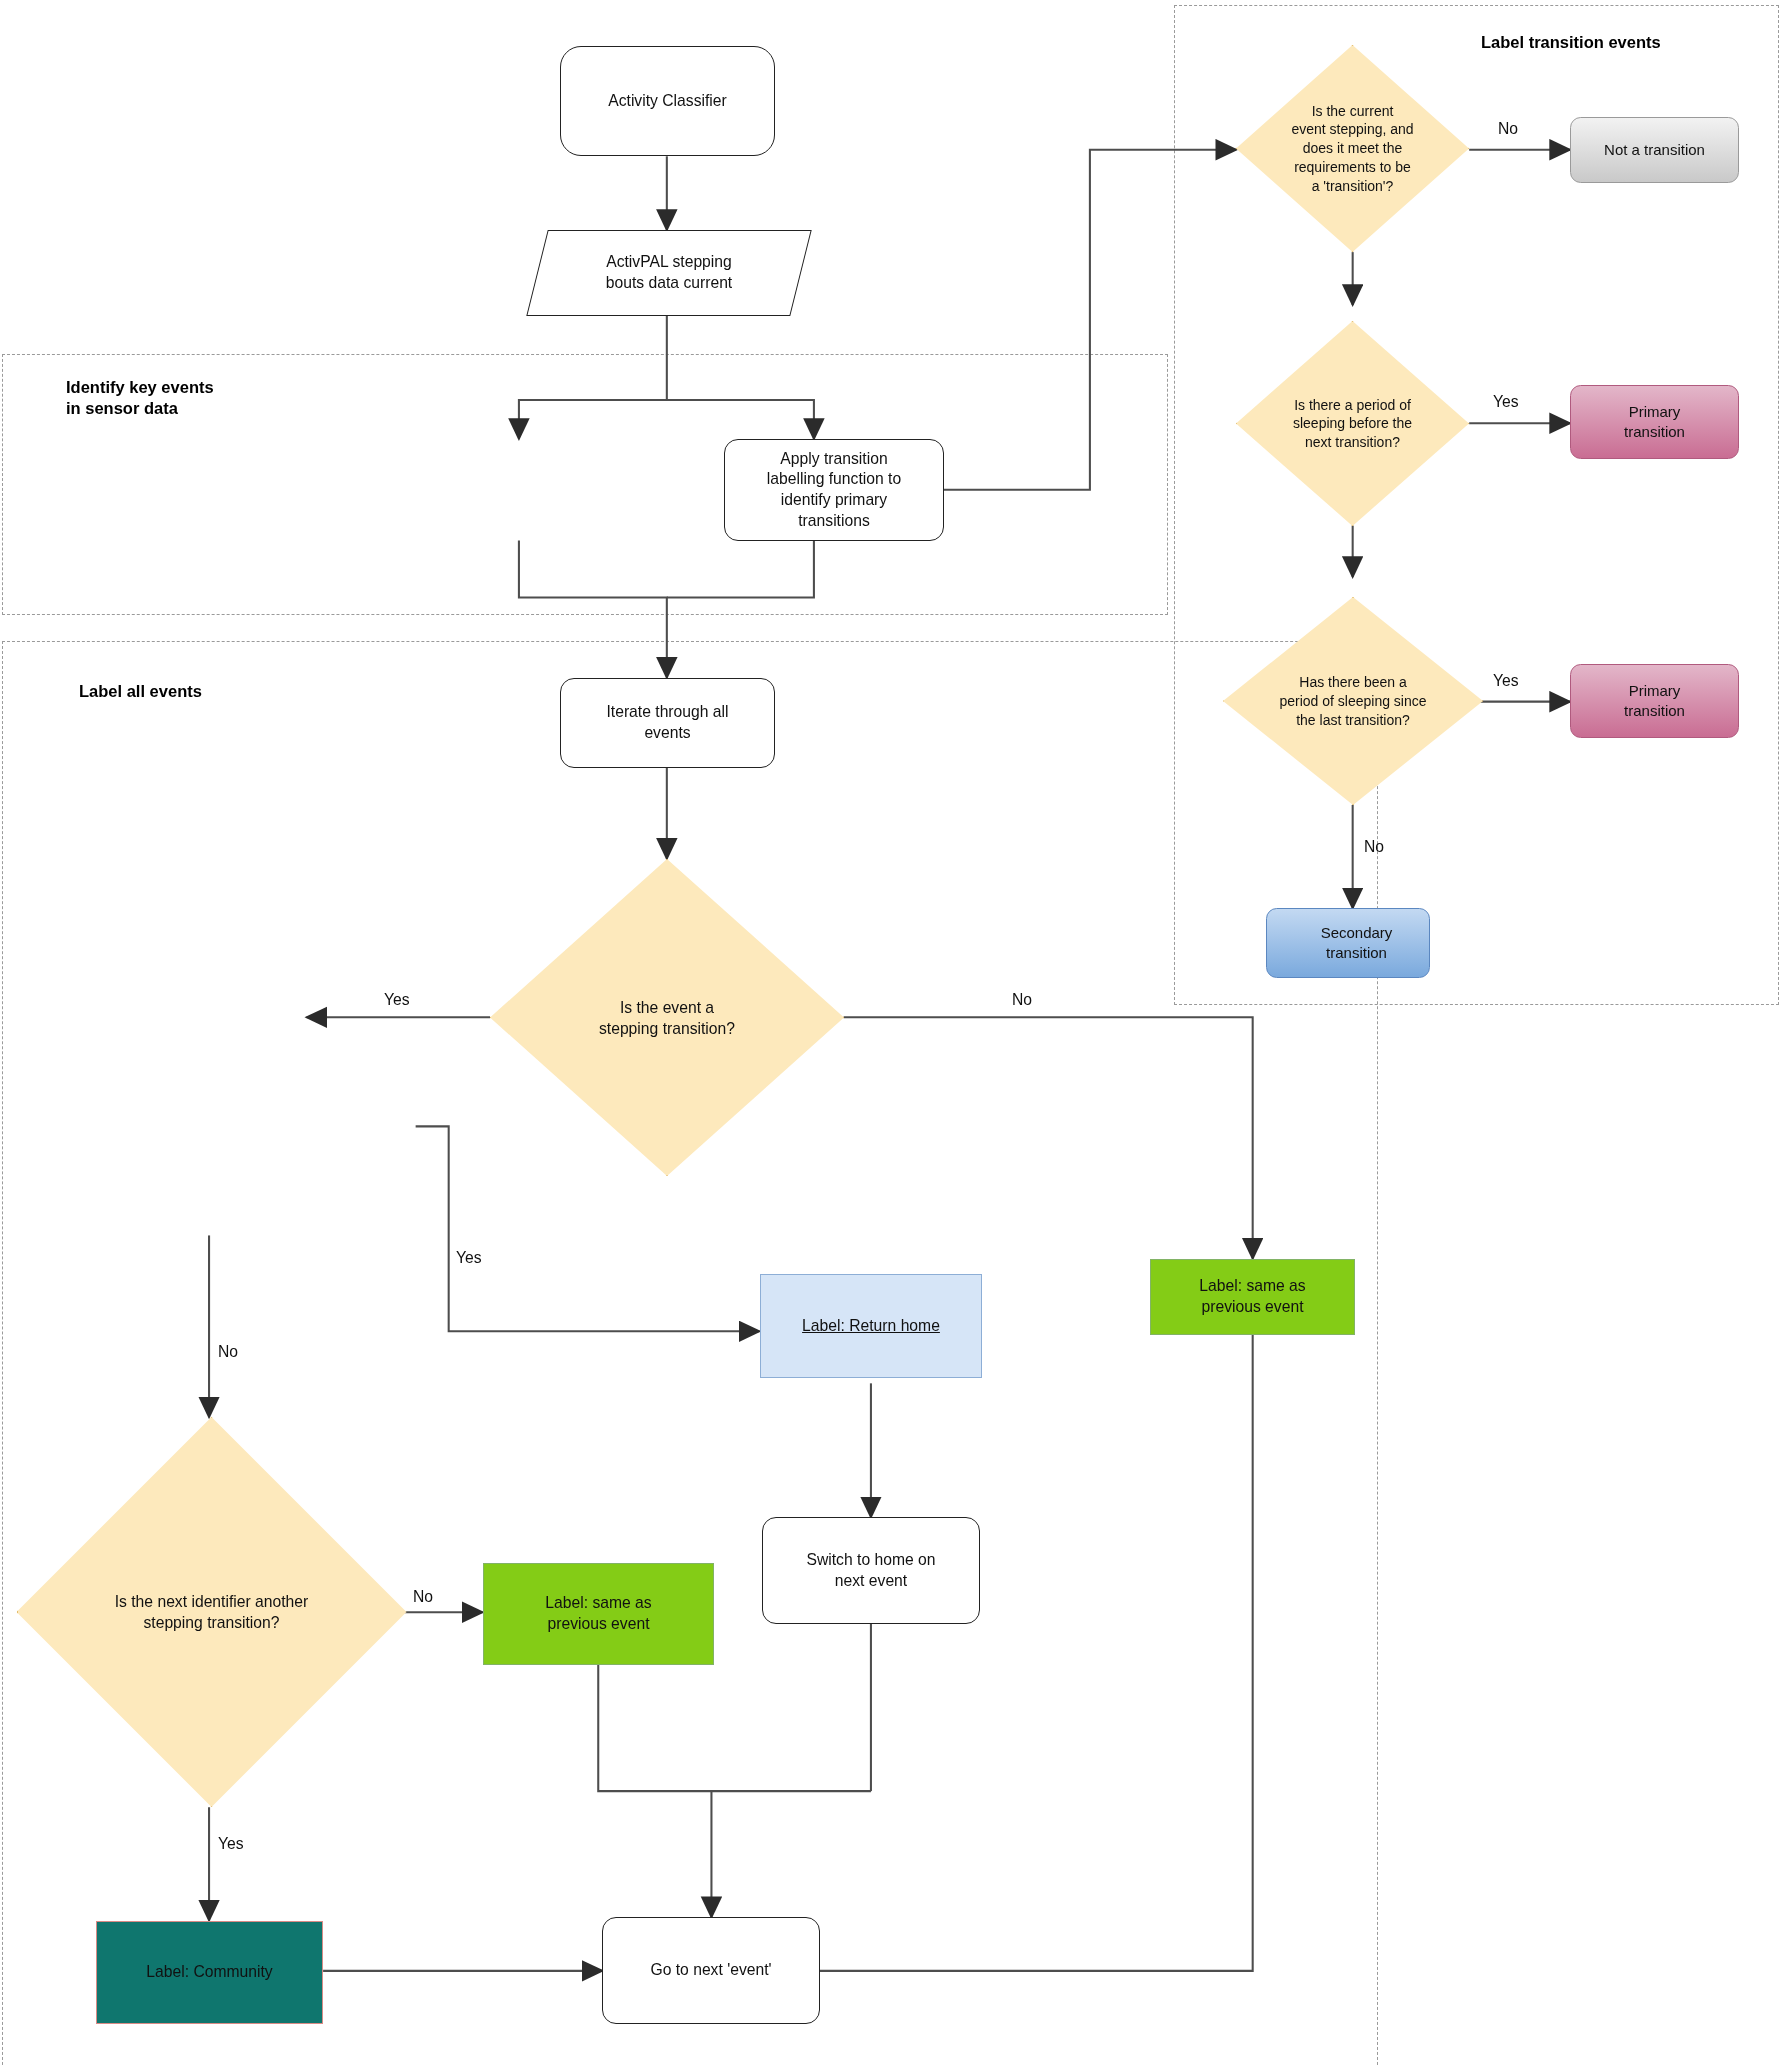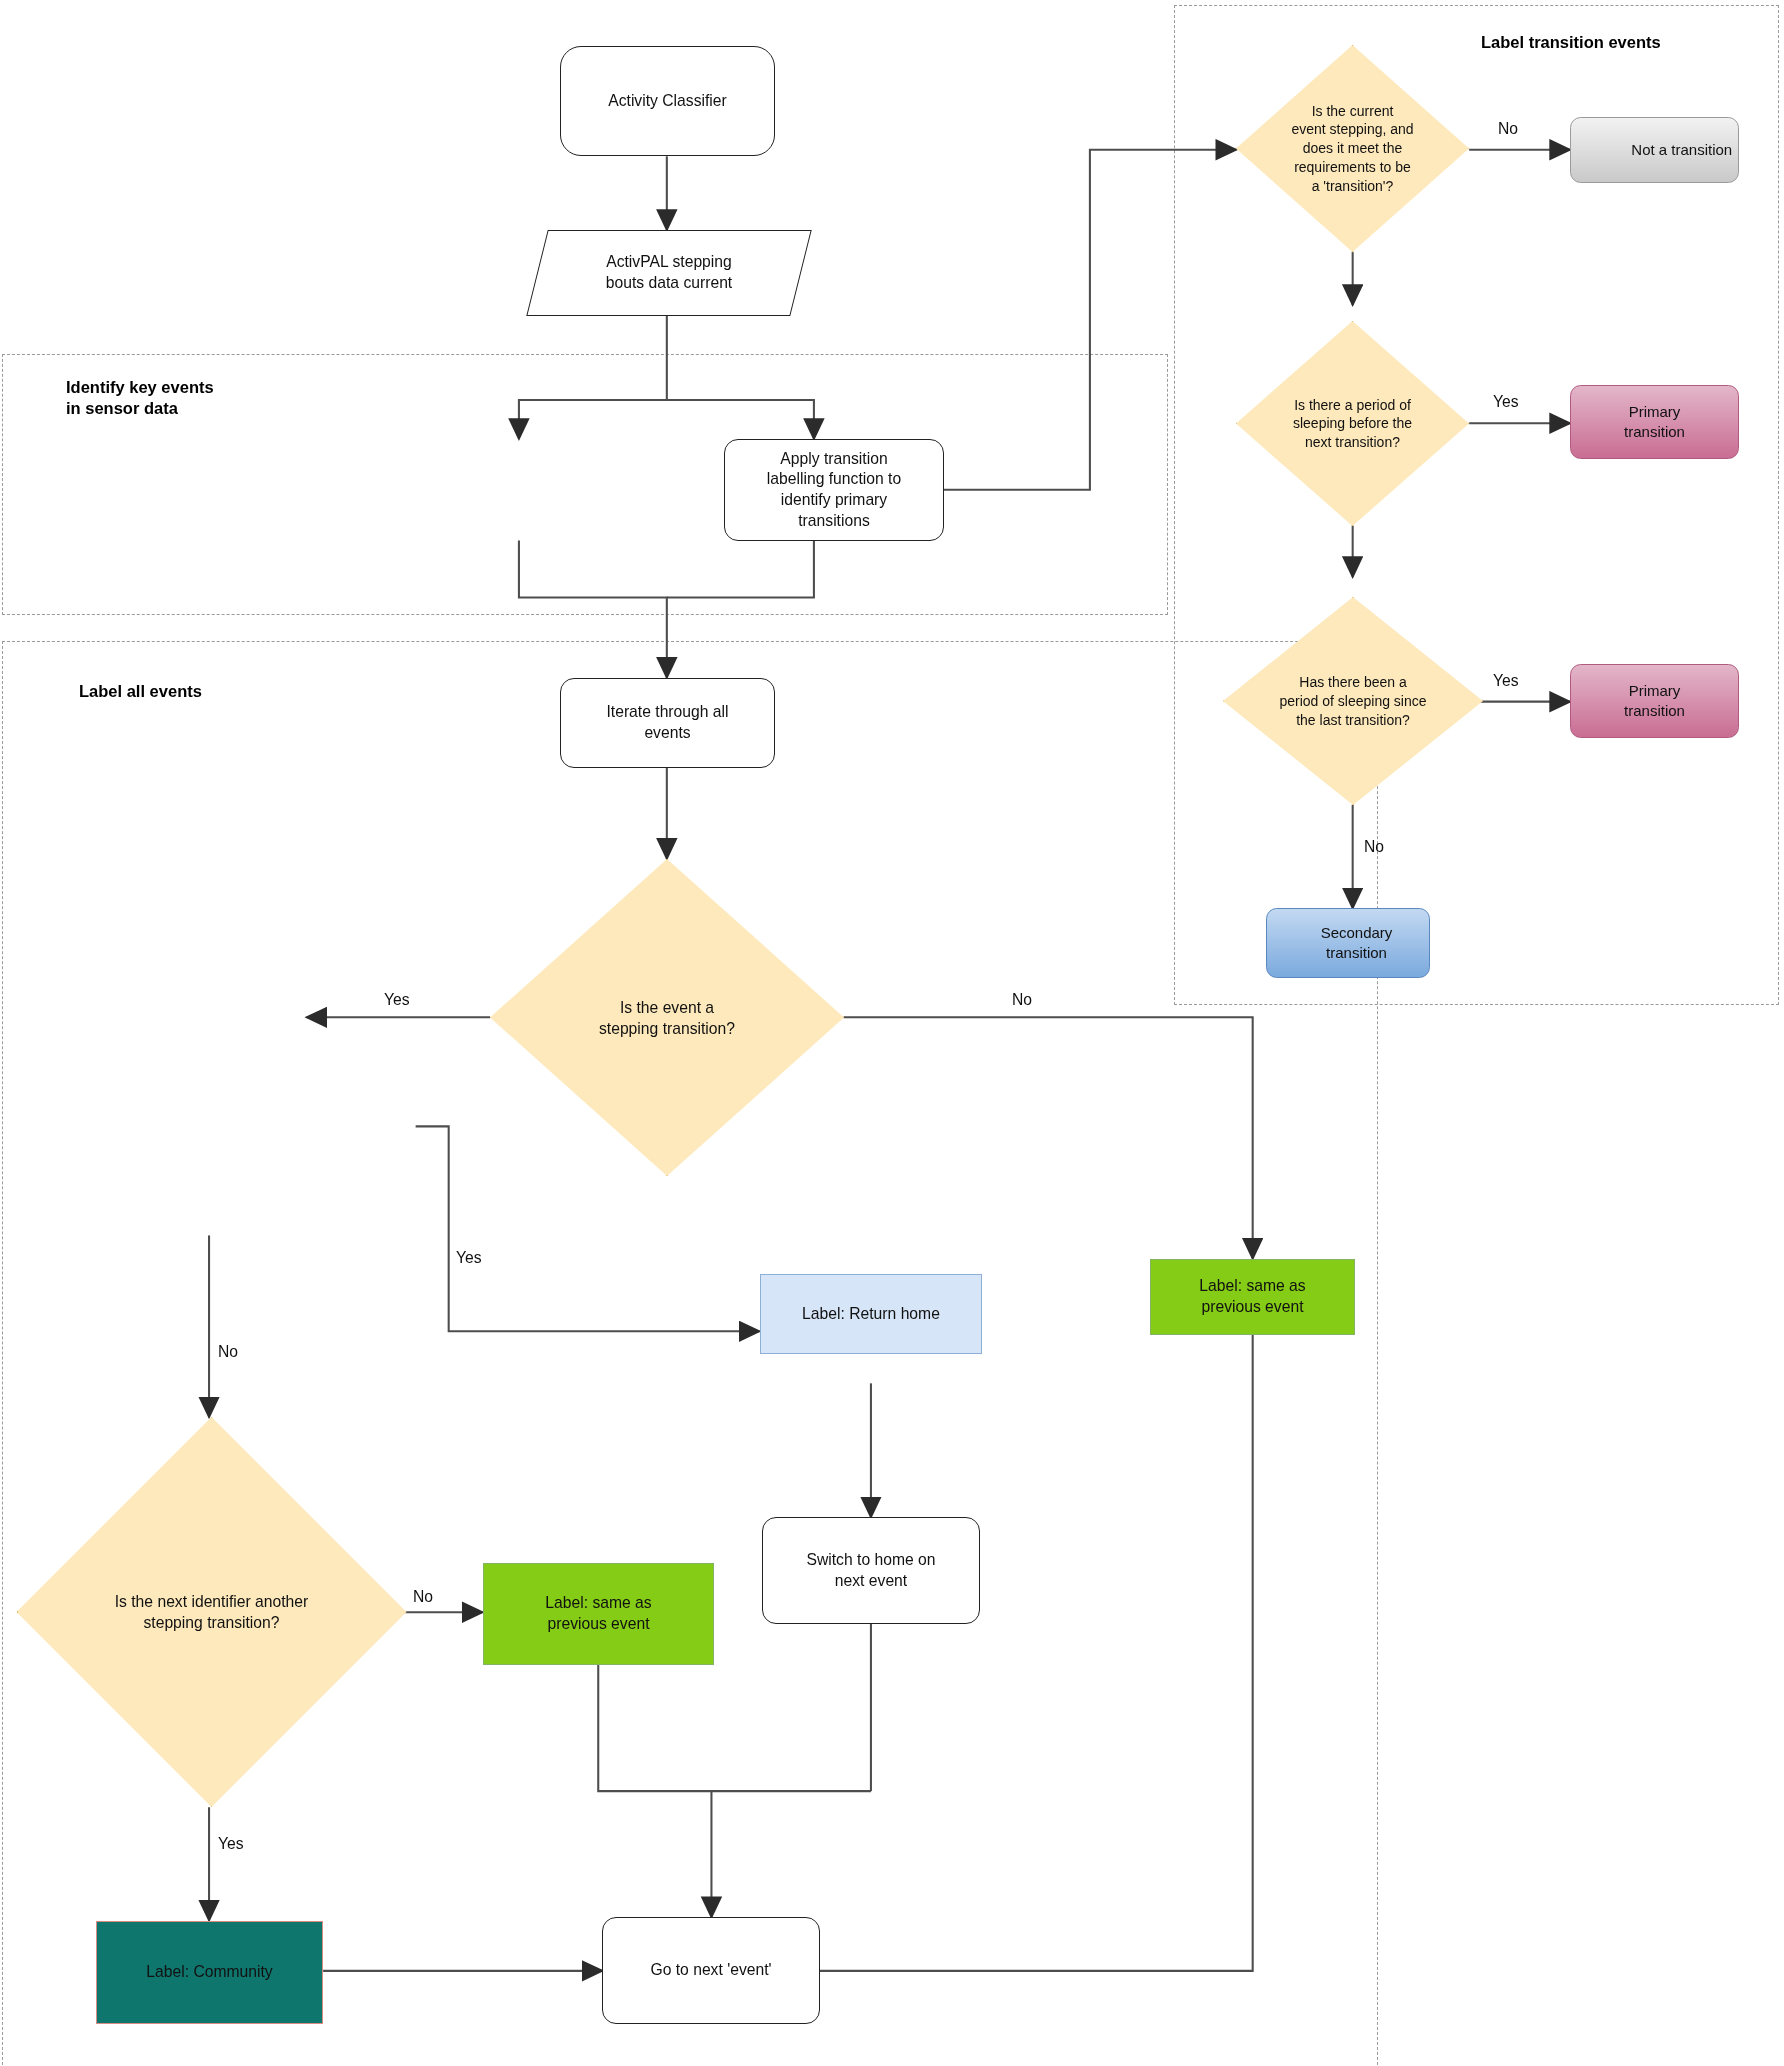--- a/index.html
+++ b/index.html
@@ -151,21 +151,21 @@
 
   <div class="diamond" style="left:1236px;top:45px;width:233px;height:207px;">
     <div class="shape"></div>
     <div class="txt" style="font-size:14px;">Is the current
 event stepping, and
 does it meet the
 requirements to be
 a 'transition'?</div>
   </div>
 
-  <div class="node grey-term" style="left:1570px;top:117px;width:169px;height:66px;justify-content:flex-end;">
+  <div class="node grey-term" style="left:1570px;top:117px;width:169px;height:66px;">
     <span class="txt" style="font-size:15px;">Not a transition</span>
   </div>
 
   <div class="diamond" style="left:1236px;top:321px;width:233px;height:205px;">
     <div class="shape"></div>
     <div class="txt" style="font-size:14px;">Is there a period of
 sleeping before the
 next transition?</div>
   </div>
 
@@ -197,21 +197,21 @@
 stepping transition?</div>
   </div>
 
 
   <div class="diamond" style="left:16.5px;top:1417px;width:390px;height:390px;">
     <div class="shape"></div>
     <div class="txt" style="left:4%;right:4%;">Is the next identifier another
 stepping transition?</div>
   </div>
 
-  <div class="node blue-rect" style="left:760px;top:1274px;width:222px;height:80px;">
+  <div class="node blue-rect" style="left:760px;top:1274px;width:222px;height:104px;text-decoration:underline;">
     <span class="txt">Label: Return home</span>
   </div>
 
   <div class="node green-rect" style="left:1150px;top:1259px;width:205px;height:76px;">
     <span class="txt">Label: same as
 previous event</span>
   </div>
 
   <div class="node green-rect" style="left:483px;top:1563px;width:231px;height:102px;">
     <span class="txt">Label: same as

